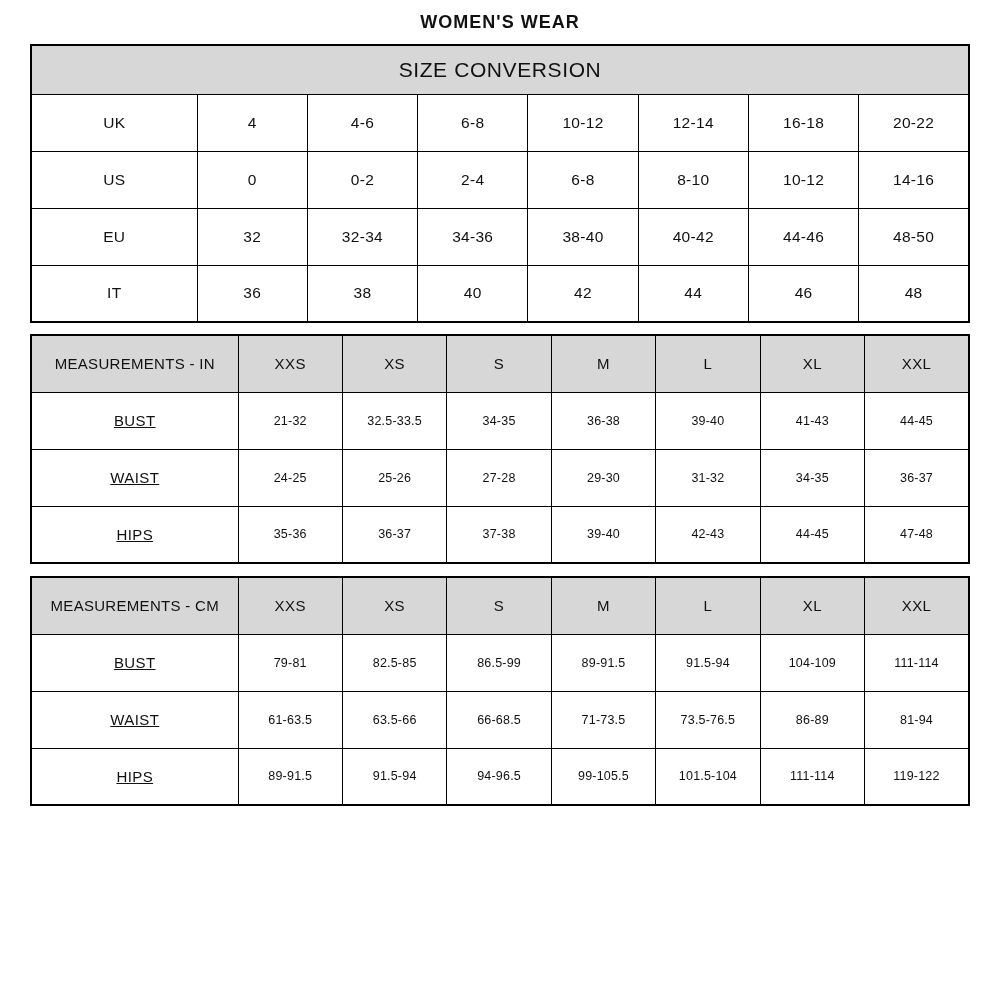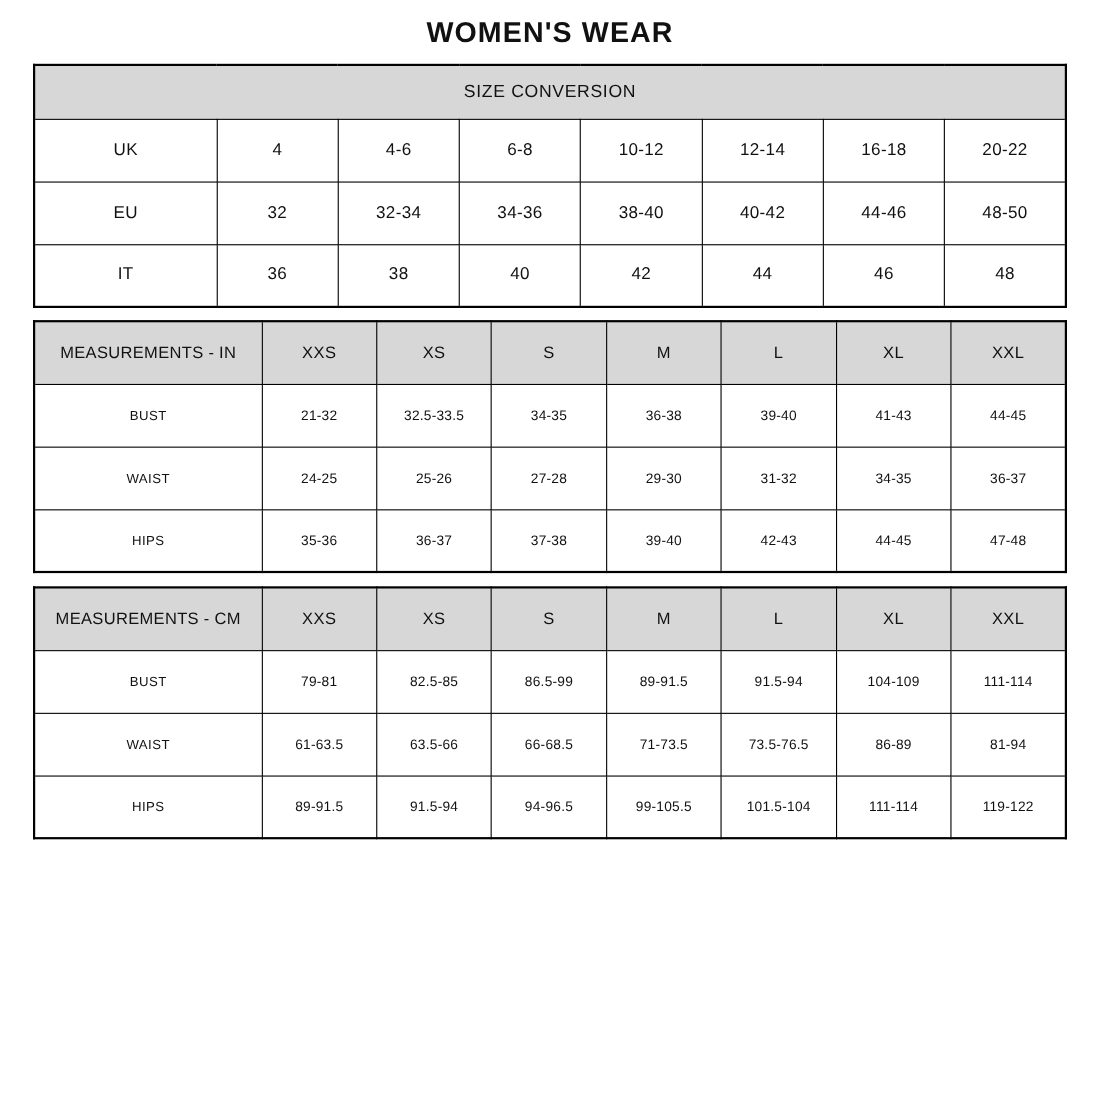--- a/index.html
+++ b/index.html
@@ -9,25 +9,25 @@
     height: 1000px;
     background: var(--page-bg, #ffffff);
     font-family: "Liberation Sans", sans-serif;
     color: var(--text-color, #111111);
     overflow: hidden;
   }
   .page { padding: 0 30px; }
 
   .page-title {
     margin: 0;
-    height: 58px;
+    height: 44px;
     display: flex;
     align-items: center;
     justify-content: center;
-    font-size: 26px;
+    font-size: 18px;
     font-weight: 700;
     letter-spacing: 1px;
   }
 
   table.tbl {
     width: 940px;
     border-collapse: collapse;
     table-layout: fixed;
     border: 2px solid var(--border-color, #000);
   }
@@ -39,21 +39,21 @@
     font-weight: 400;
   }
 
   
   .tbl-conversion { margin-bottom: 11px; }
   .tbl-conversion tr { height: 57px; }
   .tbl-conversion tr.title-row { height: 49px; }
   .tbl-title {
     background: var(--header-bg, #d7d7d7);
     font-weight: 700;
-    font-size: 16px;
+    font-size: 21px;
     letter-spacing: 0.6px;
   }
   .conv-head-cell, .conv-label-cell, .conv-value-cell {
     font-size: 15.5px;
     letter-spacing: 0.3px;
   }
 
   
   .tbl-meas tr { height: 57px; }
   .tbl-meas-in { margin-bottom: 12px; }
@@ -62,21 +62,21 @@
     font-weight: 700;
     font-size: 15px;
     letter-spacing: 0.3px;
   }
   .meas-size-cell {
     background: var(--header-bg, #d7d7d7);
     font-weight: 700;
     font-size: 15px;
     letter-spacing: 0.4px;
   }
-  .meas-label-cell { font-size: 12px; letter-spacing: 0.4px; }
+  .meas-label-cell { font-size: 15px; letter-spacing: 0.4px; text-decoration: underline; }
   .meas-value-cell { font-size: 12.5px; letter-spacing: 0.2px; }
 </style>
 </head>
 <body>
 
 <div class="page">
 
   <h1 class="page-title">WOMEN'S WEAR</h1>
 
   <table class="tbl tbl-conversion">
@@ -98,20 +98,30 @@
     <tbody id="conv-body">
         <tr>
           <td class="conv-label-cell">UK</td>
           <td class="conv-value-cell">4</td>
           <td class="conv-value-cell">4-6</td>
           <td class="conv-value-cell">6-8</td>
           <td class="conv-value-cell">10-12</td>
           <td class="conv-value-cell">12-14</td>
           <td class="conv-value-cell">16-18</td>
           <td class="conv-value-cell">20-22</td>
+        </tr>
+        <tr>
+          <td class="conv-label-cell">US</td>
+          <td class="conv-value-cell">0</td>
+          <td class="conv-value-cell">0-2</td>
+          <td class="conv-value-cell">2-4</td>
+          <td class="conv-value-cell">6-8</td>
+          <td class="conv-value-cell">8-10</td>
+          <td class="conv-value-cell">10-12</td>
+          <td class="conv-value-cell">14-16</td>
         </tr>
         <tr>
           <td class="conv-label-cell">EU</td>
           <td class="conv-value-cell">32</td>
           <td class="conv-value-cell">32-34</td>
           <td class="conv-value-cell">34-36</td>
           <td class="conv-value-cell">38-40</td>
           <td class="conv-value-cell">40-42</td>
           <td class="conv-value-cell">44-46</td>
           <td class="conv-value-cell">48-50</td>

